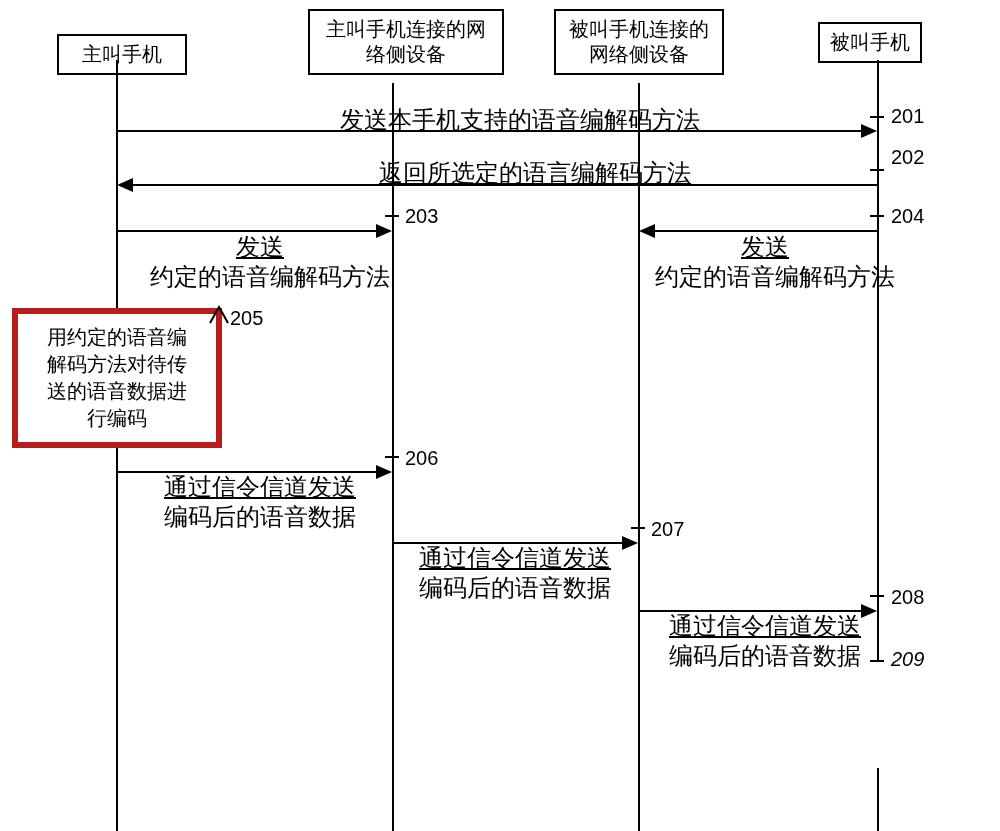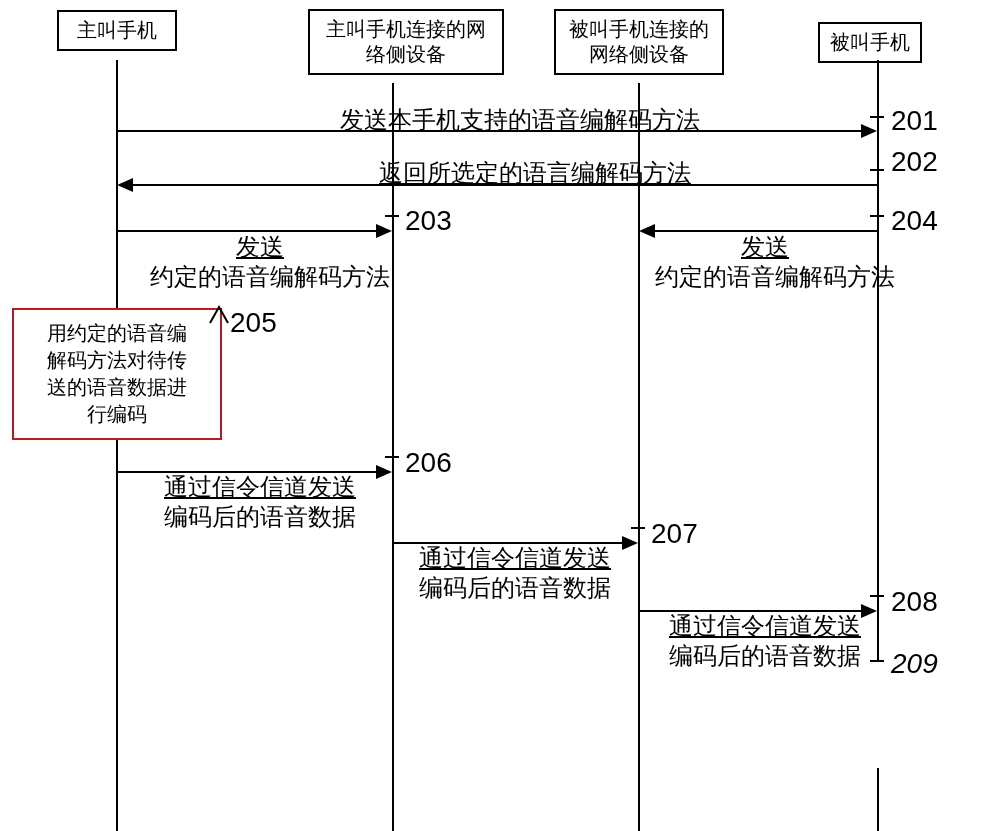--- a/index.html
+++ b/index.html
@@ -35,48 +35,48 @@
     position: absolute;
     text-align: center;
     font-size: 24px;
     line-height: 1.25;
     white-space: nowrap;
   }
   .underline { text-decoration: underline; }
   .nowrap { white-space: nowrap; }
   .step-label {
     position: absolute;
-    font-size: 28px;
+    font-size: 20px;
   }
   .tick {
     position: absolute;
     width: 14px;
     height: 2px;
     background: #000;
   }
   .note {
     position: absolute;
-    border: 2px solid #b91c1c;
+    border: 6px solid #b91c1c;
     background: #fff;
     font-size: 20px;
     line-height: 1.35;
     padding: 10px 28px;
     text-align: center;
   }
   svg.arrow {
     position: absolute;
     overflow: visible;
   }
 </style>
 </head>
 <body>
 
 <div class="container">
 
-  <div class="participant" style="left:57px; top:10px; width:120px;">
+  <div class="participant" style="left:57px; top:34px; width:130px;">
     <span>主叫手机</span>
   </div>
   <div class="participant" style="left:308px; top:9px; width:196px;">
     <span>主叫手机连接的网络侧设备</span>
   </div>
   <div class="participant" style="left:554px; top:9px; width:170px;">
     <span>被叫手机连接的网络侧设备</span>
   </div>
   <div class="participant" style="left:818px; top:22px; width:104px;">
     <span>被叫手机</span>

